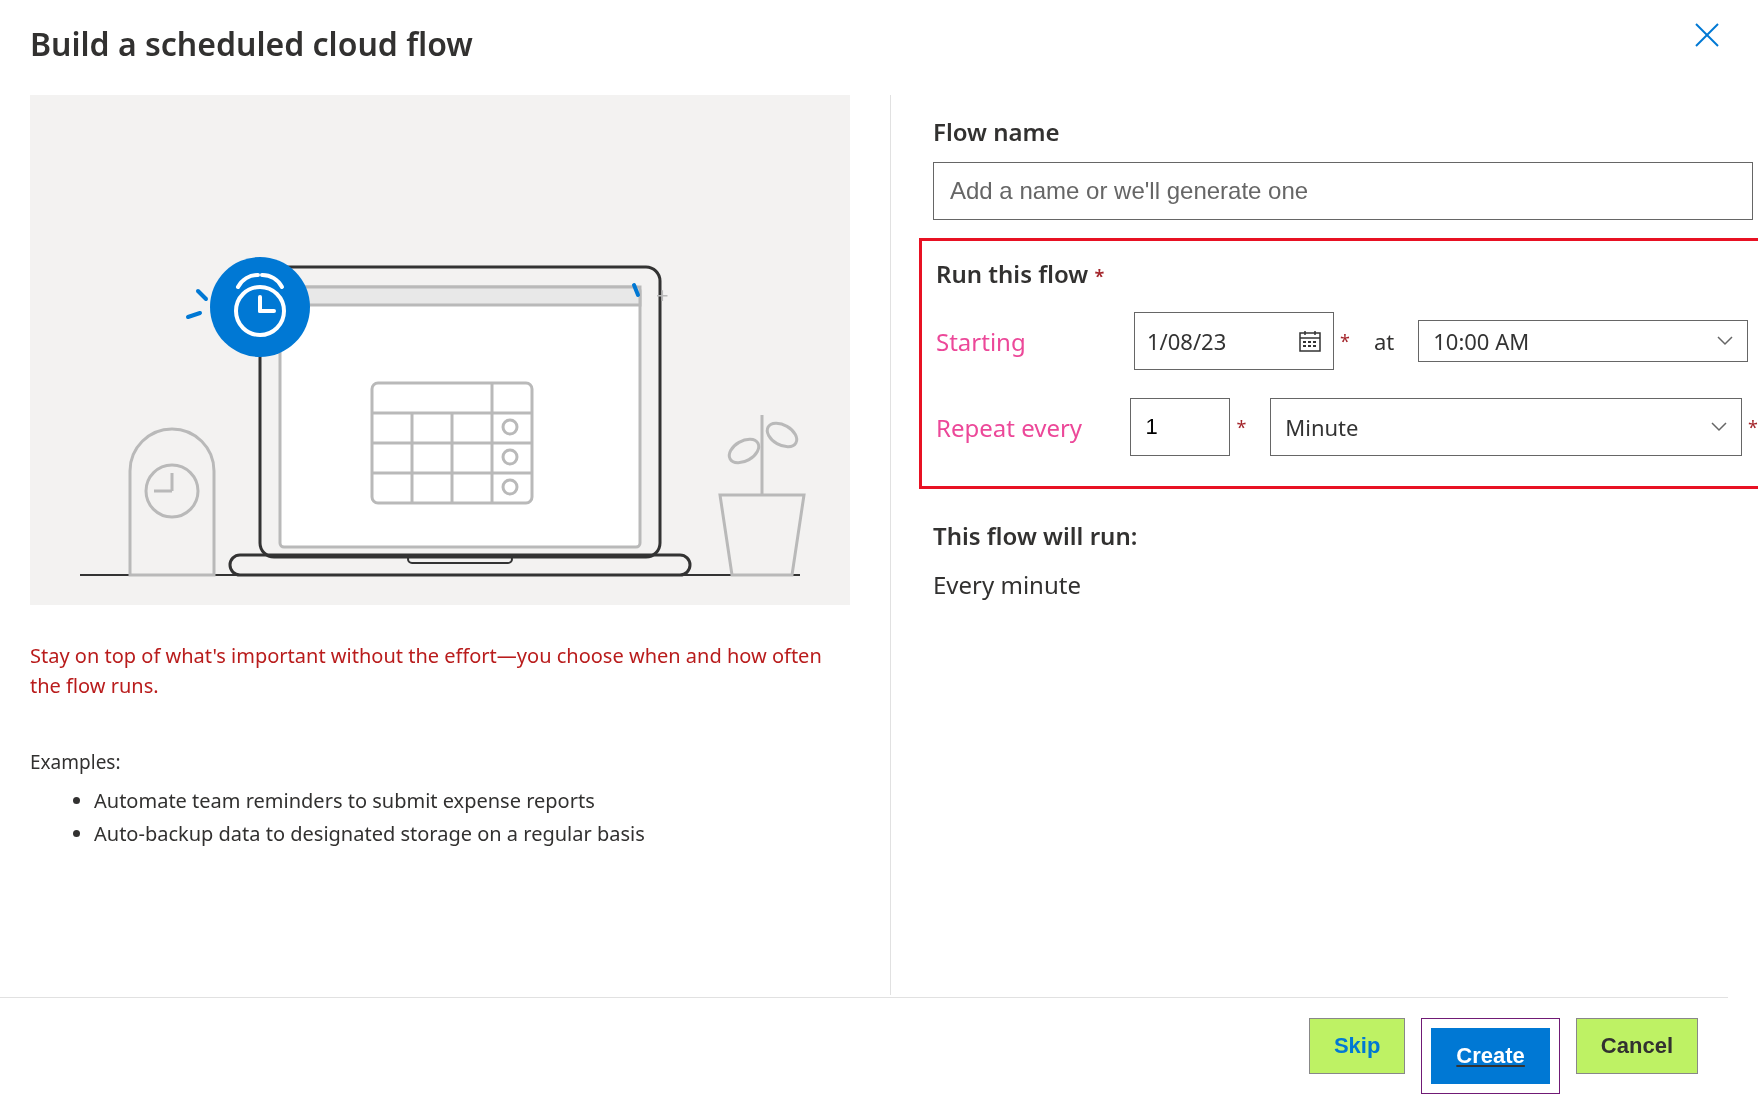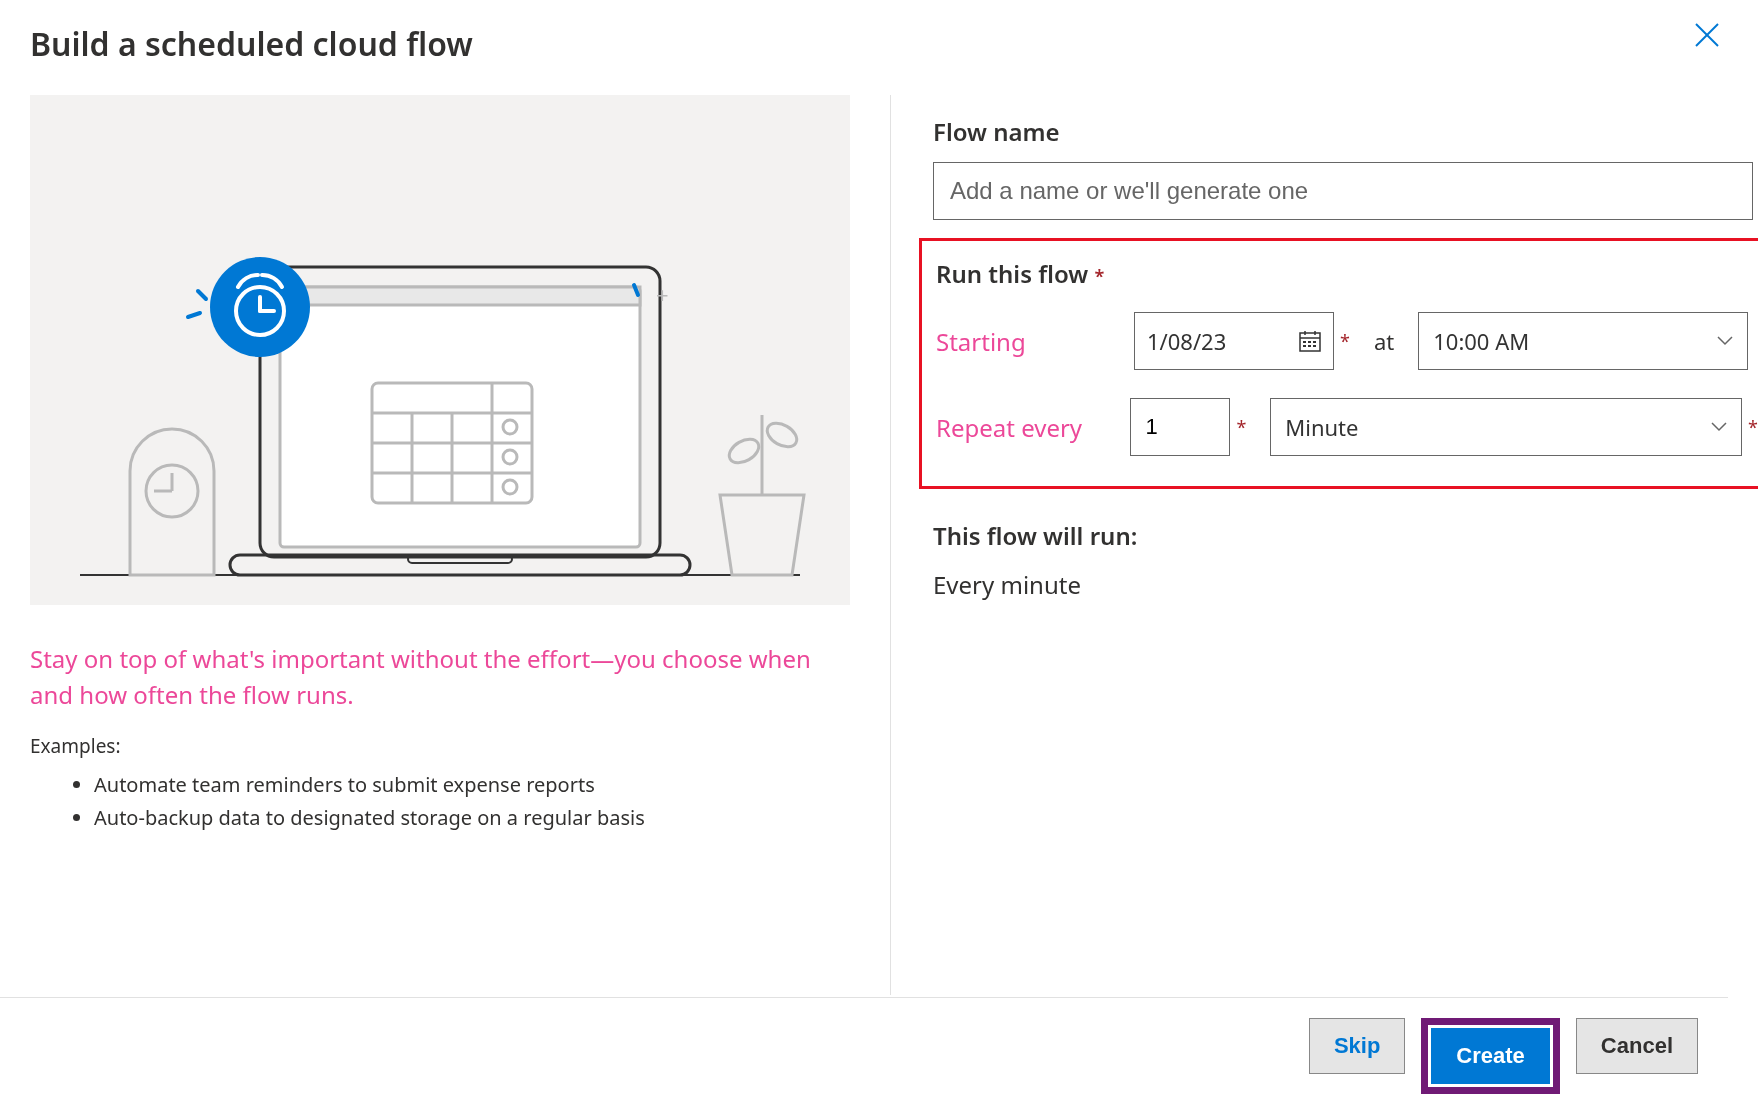--- a/index.html
+++ b/index.html
@@ -5,48 +5,48 @@
     *{box-sizing:border-box;margin:0;padding:0;}
     body{font-family:"Segoe UI",system-ui,sans-serif;color:#333;background:#fff;width:1758px;height:1114px;}
     .dialog{width:1758px;height:1114px;position:relative;padding:22px 30px 0 30px;}
     .header-row{display:flex;justify-content:space-between;align-items:flex-start;margin-bottom:30px;}
     .title{font-size:32px;font-weight:600;color:#323130;}
     .close-x{color:#0078d4;cursor:pointer;font-size:26px;padding:4px;line-height:1;margin-top:-4px;margin-right:4px;}
     .body{display:flex;gap:0;height:900px;}
     .left{width:860px;padding-right:40px;}
     .right{flex:1;border-left:1px solid #e1e1e1;padding-left:42px;padding-top:20px;position:relative;}
     .illustration{width:820px;height:510px;background:#f3f2f1;position:relative;margin-bottom:36px;}
-    .desc{font-size:24px;color:#ec4899;line-height:1.5;margin-bottom:20px;max-width:800px;}
+    .desc{font-size:20px;color:#b91c1c;line-height:1.5;margin-bottom:48px;max-width:800px;}
     .examples-hdr{font-size:19px;color:#323130;margin-bottom:10px;}
     ul.examples{padding-left:64px;}
     ul.examples li{font-size:20px;color:#323130;line-height:1.55;margin-bottom:2px;}
     .field-label{font-size:24px;font-weight:600;color:#323130;margin-bottom:14px;}
     .asterisk{color:#a4262c;font-size:18px;}
     .text-input{width:820px;height:58px;border:1px solid #666;font-size:24px;padding:7px 16px;outline:none;}
     .text-input::placeholder{color:#666;}
     .highlight-box{border:3px solid #d83b01;border-color:#e81123;padding:16px 10px 26px 14px;margin-top:18px;margin-left:-14px;width:852px;}
     .highlight-box .field-label{margin-bottom:22px;}
     .row{display:flex;align-items:center;margin-bottom:4px;}
     .row-label{font-size:24px;color:#ec4899;width:198px;}
     .date-input{width:200px;height:58px;border:1px solid #666;font-size:22px;padding:0 12px;display:flex;align-items:center;justify-content:space-between;}
     .cal-icon{width:22px;height:22px;}
     .at-label{font-size:22px;color:#323130;margin:0 24px;}
-    .time-select{width:330px;height:58px;border:1px solid #666;font-size:22px;padding:0 14px;display:flex;align-items:center;justify-content:space-between;}
+    .time-select{width:330px;height:42px;border:1px solid #666;font-size:22px;padding:0 14px;display:flex;align-items:center;justify-content:space-between;}
     .repeat-row{margin-top:28px;align-items:center;}
     .num-input{width:100px;height:58px;border:1px solid #666;font-size:22px;padding:0 14px;}
     .unit-select{width:480px;height:58px;border:1px solid #666;font-size:22px;padding:12px 14px;display:flex;align-items:center;justify-content:space-between;margin-left:24px;}
     .chev{font-size:16px;color:#666;}
     .star-right{color:#a4262c;font-size:18px;margin-left:6px;}
     .summary-hdr{font-size:24px;font-weight:600;color:#323130;margin-top:30px;margin-bottom:16px;}
     .summary-text{font-size:24px;color:#323130;}
     .footer{position:absolute;bottom:20px;right:30px;left:0;border-top:1px solid #e1e1e1;padding-top:20px;display:flex;justify-content:flex-end;gap:16px;padding-right:30px;}
-    .btn{height:56px;min-width:90px;padding:0 24px;font-size:22px;border:1px solid #888;background:#e5e5e5;cursor:pointer;display:flex;align-items:center;justify-content:center;}
+    .btn{height:56px;min-width:90px;padding:0 24px;font-size:22px;border:1px solid #888;background:#bef264;cursor:pointer;display:flex;align-items:center;justify-content:center;}
     .btn-skip{color:#0078d4;font-weight:600;}
     .btn-create{background:#0078d4;color:#fff;border-color:#0078d4;font-weight:600;}
-    .btn-create-wrap{border:7px solid #701a75;padding:3px;}
+    .btn-create-wrap{border:1px solid #701a75;padding:9px;text-decoration:underline;}
     .btn-cancel{color:#323130;font-weight:600;}
     svg{display:block;}
   </style>
 </head>
 <body>
 
 <div class="dialog">
   <div class="header-row">
     <h1 class="title">Build a scheduled cloud flow</h1>
     <span class="close-x">

